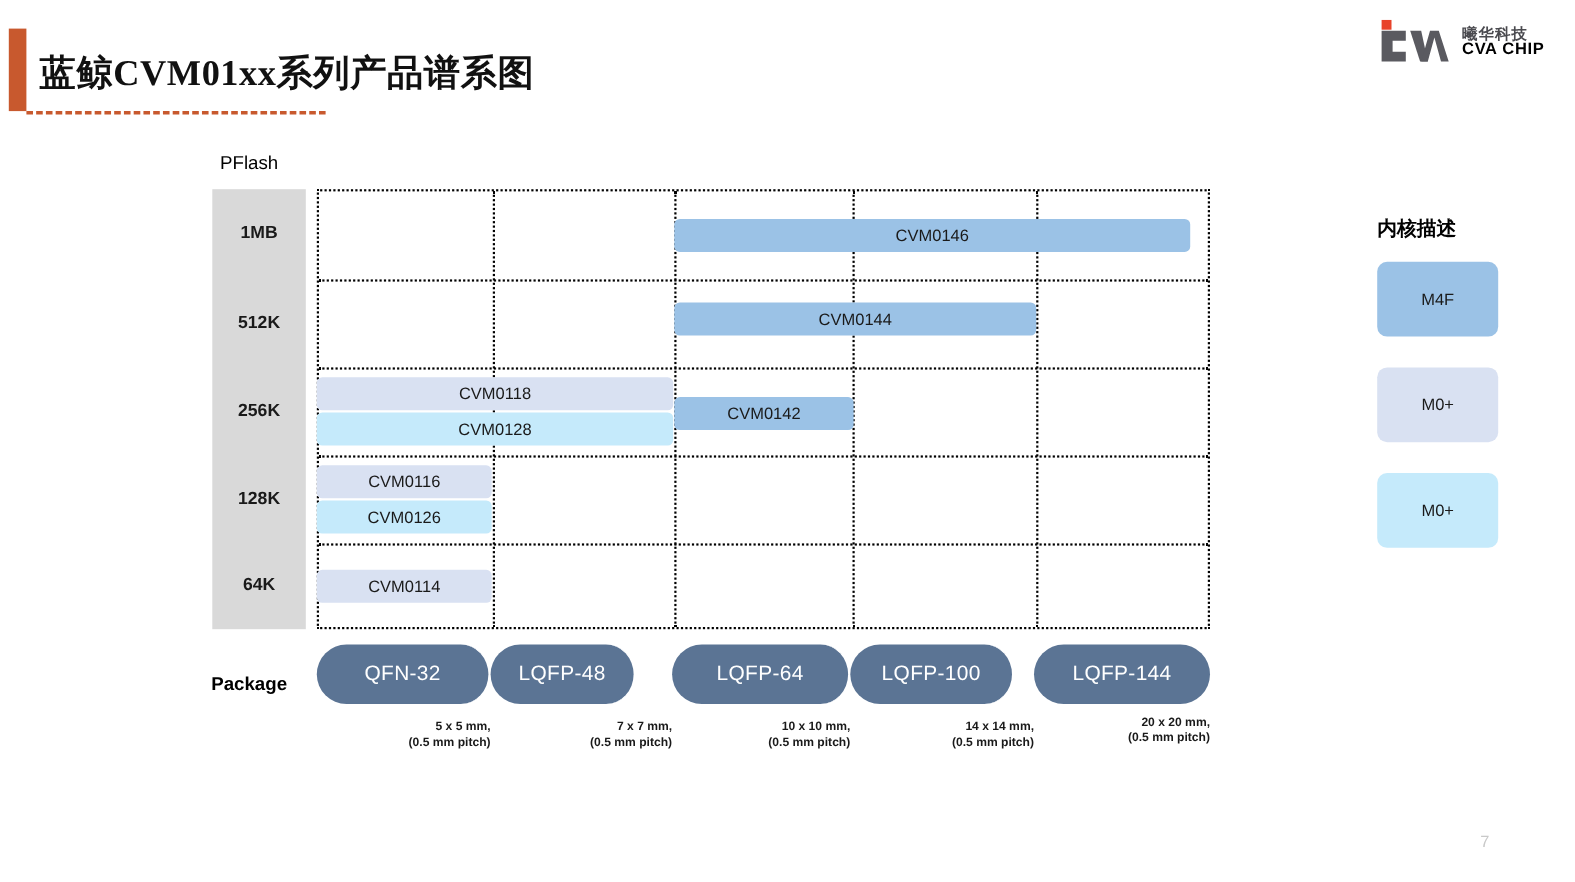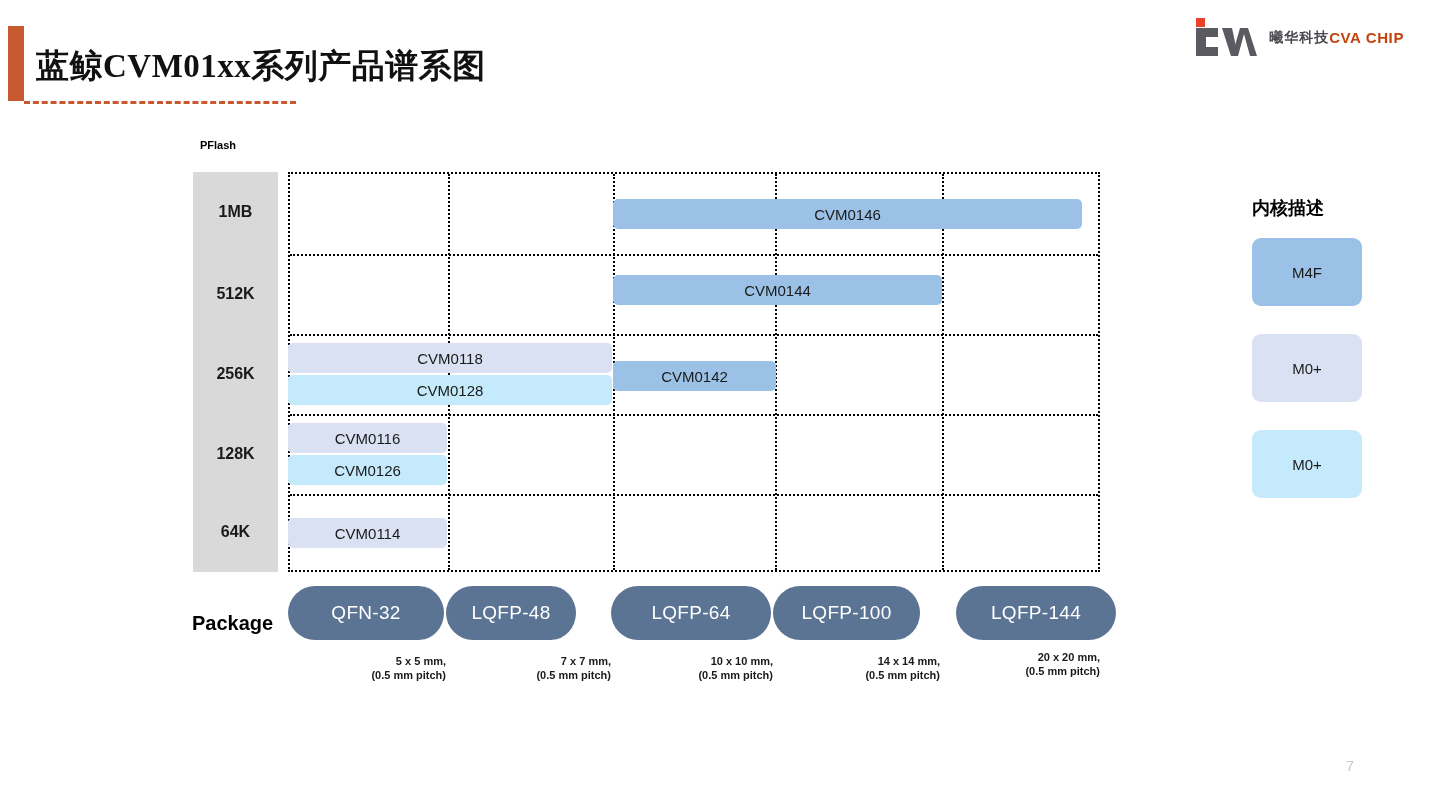--- a/index.html
+++ b/index.html
@@ -27,34 +27,34 @@
     position:absolute;left:24px;top:101px;width:272px;height:0;
     border-top:3px dashed #C8592E;
   }
 
   
   #brand-logo{
     position:absolute;right:28px;top:18px;
     display:flex;align-items:center;gap:9px;
   }
   #logo-mark{position:relative;width:66px;height:40px;}
-  #logo-text-block{display:flex;line-height:1.05;}
+  #logo-text-block{display:flex;flex-direction:column;line-height:1.05;}
   #logo-cn{font-size:14px;font-weight:700;color:#4a4a4f;letter-spacing:1px;}
-  #logo-en{font-size:15px;font-weight:700;color:#c2410c;letter-spacing:.6px;}
+  #logo-en{font-size:15px;font-weight:700;color:#000000;letter-spacing:.6px;}
 
   
   #chart-area{position:absolute;left:0;top:0;width:1432px;height:802px;}
 
   #pflash-axis-title{
     position:absolute;left:200px;top:139px;
-    font-size:11px;font-weight:700;
+    font-size:17px;font-weight:400;
   }
   #package-axis-title{
     position:absolute;left:192px;top:612px;
-    font-size:20px;font-weight:700;
+    font-size:17px;font-weight:700;
   }
 
   
   #pflash-scale{
     position:absolute;left:193px;top:172px;width:85px;height:400px;
     background:#D9D9D9;
   }
   .pflash-tick{
     position:absolute;left:0;width:85px;height:80px;
     display:flex;align-items:center;justify-content:center;
@@ -86,21 +86,21 @@
   
   #package-row{position:absolute;left:288px;top:586px;width:812px;height:54px;}
   .package-cell{
     position:absolute;top:0;height:54px;
     background:#5B7494;
     border-right:2px solid #ffffff;
     box-sizing:border-box;
     display:flex;align-items:center;justify-content:center;
     color:#ffffff;font-size:19px;letter-spacing:.3px;border-radius:27px;
   }
-  .package-cell:last-child{border-right:none;margin-left:16px;}
+  .package-cell:last-child{border-right:none;}
 
   .package-note{
     position:absolute;top:655px;
     font-size:11px;font-weight:700;color:#1a1a1a;
     text-align:right;line-height:1.25;
   }
 
   
   #legend-panel{position:absolute;left:1252px;top:196px;width:170px;}
   #legend-title{font-size:18px;font-weight:700;margin-bottom:18px;}

